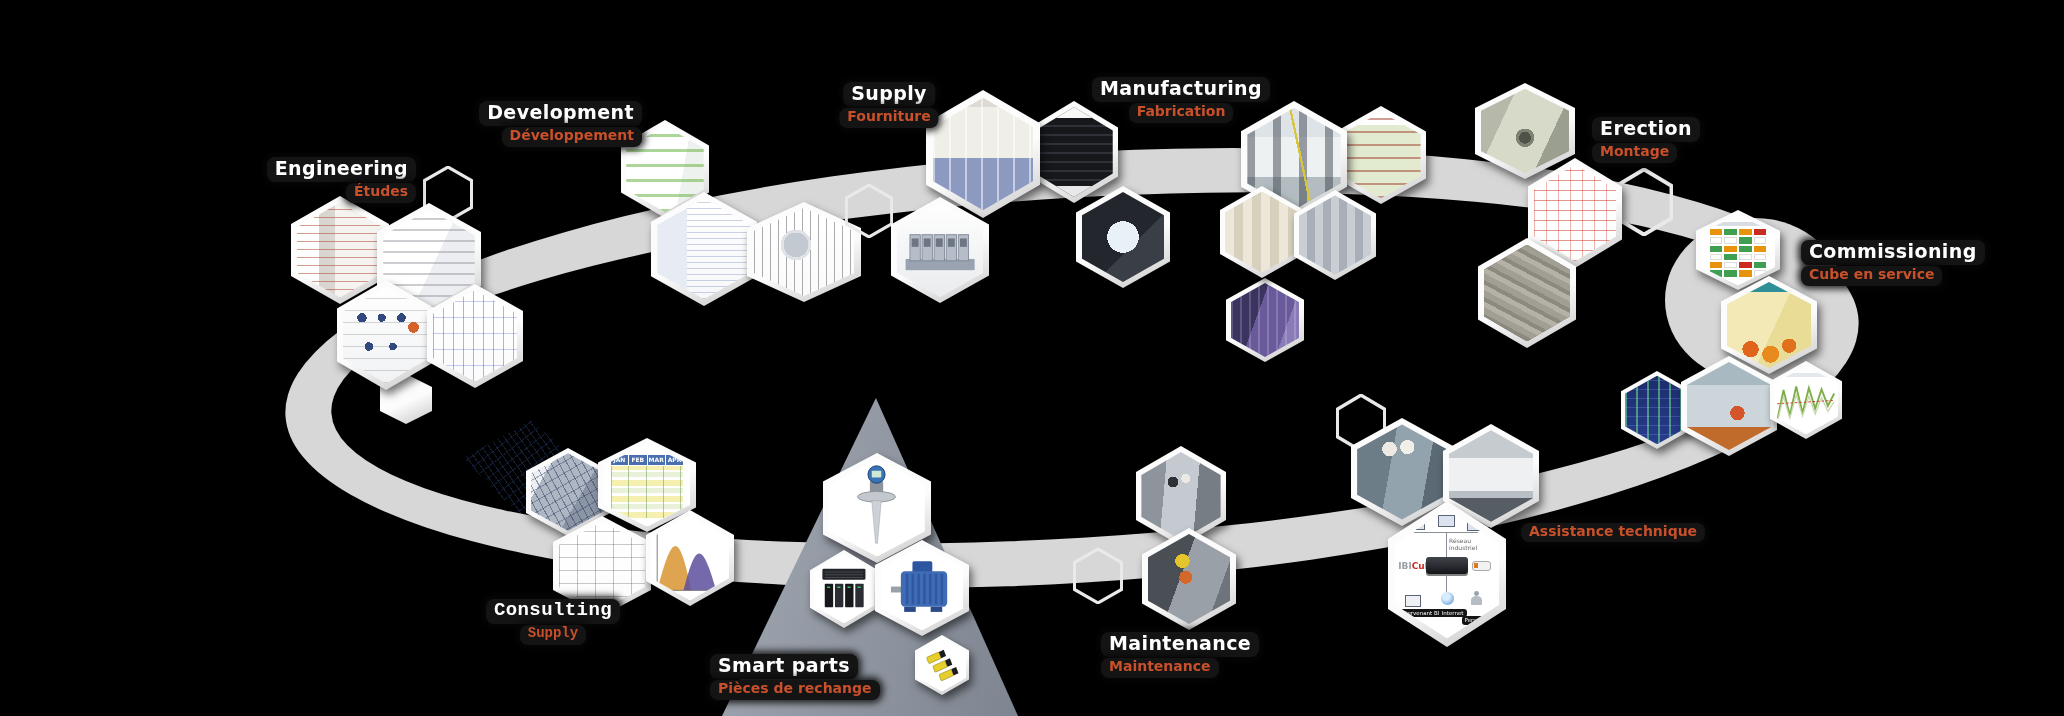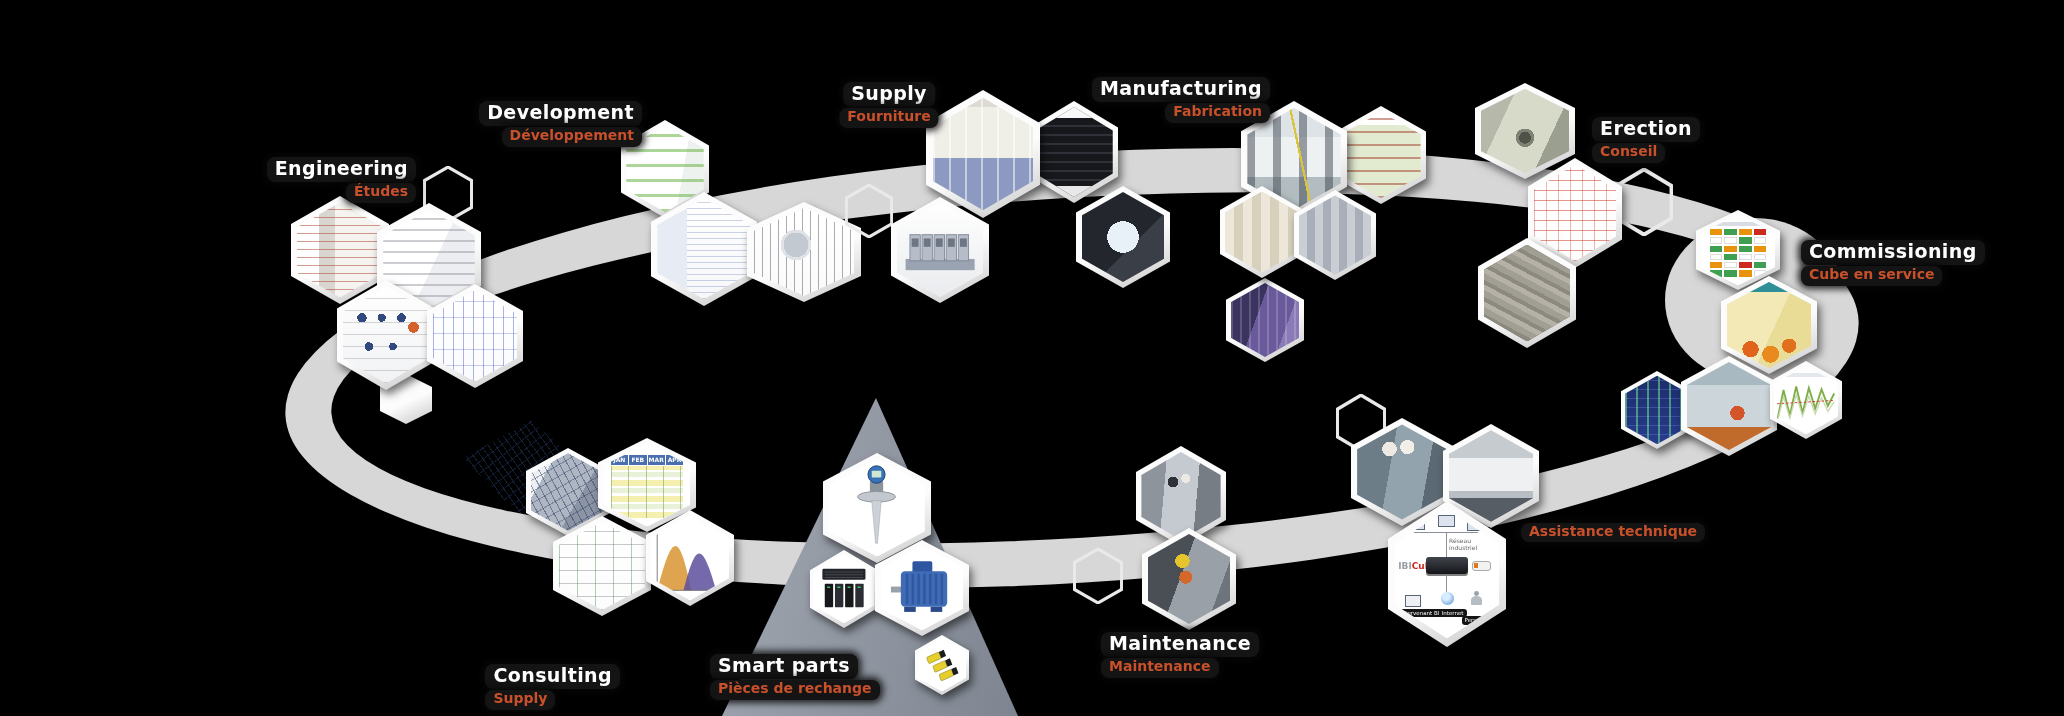--- a/index.html
+++ b/index.html
@@ -138,21 +138,21 @@
         <div class="content hexclip" style="background: linear-gradient(78deg, transparent 0px, transparent 55%, rgb(216, 197, 58) 55%, rgb(216, 197, 58) 57%, transparent 57%), repeating-linear-gradient(90deg, rgba(62, 70, 80, 0.5) 0px, rgba(62, 70, 80, 0.5) 8px, transparent 8px, transparent 26px), linear-gradient(0deg, rgb(179, 189, 193) 0px, rgb(179, 189, 193) 32%, rgb(238, 241, 242) 32%, rgb(238, 241, 242) 72%, rgb(221, 227, 230) 72%);"></div>
       </div>
       <div class="tile" style="left: 1220px; top: 186px; width: 84px; height: 92px;">
         <div class="frame hexclip"></div>
         <div class="content hexclip" style="background: repeating-linear-gradient(90deg, rgb(236, 231, 216) 0px, rgb(236, 231, 216) 9px, rgb(214, 208, 189) 9px, rgb(214, 208, 189) 18px), linear-gradient(rgb(242, 239, 230), rgb(222, 217, 200));"></div>
       </div>
       <div class="tile" style="left: 1294px; top: 190px; width: 82px; height: 90px;">
         <div class="frame hexclip"></div>
         <div class="content hexclip" style="background: repeating-linear-gradient(90deg, rgb(201, 206, 213) 0px, rgb(201, 206, 213) 8px, rgb(169, 175, 185) 8px, rgb(169, 175, 185) 16px), linear-gradient(rgb(224, 227, 232), rgb(180, 186, 196));"></div>
       </div>
-      <div class="stage-label" style="top: 77px; right: 794px; align-items: flex-end; margin-left: 16px;">
+      <div class="stage-label" style="top: 77px; right: 794px; align-items: center; margin-left: 16px;">
         <div class="pill pill-en">Manufacturing</div>
         <div class="pill pill-fr">Fabrication</div>
       </div>
     </div>
     <div class="stage-group">
       <div class="tile" style="left: 1615px; top: 168px; width: 58px; height: 68px; filter: none;">
         <svg class="fill" viewBox="0 0 100 100" preserveAspectRatio="none">
           <polygon points="50,2 97,26 97,74 50,98 3,74 3,26" fill="none" stroke="#e9e9e9" stroke-width="6"></polygon>
         </svg>
       </div>
@@ -163,21 +163,21 @@
       <div class="tile" style="left: 1528px; top: 158px; width: 94px; height: 110px;">
         <div class="frame hexclip"></div>
         <div class="content hexclip" style="background: repeating-linear-gradient(0deg, rgba(205, 45, 30, 0.5) 0px, rgba(205, 45, 30, 0.5) 1px, transparent 1px, transparent 10px), repeating-linear-gradient(90deg, rgba(205, 45, 30, 0.35) 0px, rgba(205, 45, 30, 0.35) 1px, transparent 1px, transparent 12px), linear-gradient(rgb(255, 255, 255), rgb(253, 253, 253));"></div>
       </div>
       <div class="tile" style="left: 1478px; top: 238px; width: 98px; height: 110px;">
         <div class="frame hexclip"></div>
         <div class="content hexclip" style="background: repeating-linear-gradient(28deg, rgb(181, 177, 166) 0px, rgb(181, 177, 166) 5px, rgb(140, 137, 127) 5px, rgb(140, 137, 127) 9px, rgb(161, 158, 147) 9px, rgb(161, 158, 147) 15px), linear-gradient(rgb(110, 107, 98), rgb(86, 83, 73));"></div>
       </div>
       <div class="stage-label" style="top: 117px; left: 1592px; align-items: flex-start;">
         <div class="pill pill-en">Erection</div>
-        <div class="pill pill-fr">Conseil</div>
+        <div class="pill pill-fr">Montage</div>
       </div>
     </div>
     <div class="stage-group">
       <div class="tile" style="left: 1696px; top: 210px; width: 84px; height: 80px;">
         <div class="frame hexclip"></div>
         <div class="content hexclip">
           <div class="abs" style="inset:0;background:#fff"></div>
           <div class="abs" style="left:14%;right:14%;top:10%;height:6%;background:#d8dde4"></div>
           <div class="abs" style="left:12%;right:12%;top:20%;bottom:12%;display:grid;grid-template-columns:repeat(4,1fr);grid-auto-rows:1fr;gap:2px">
             <div style="background:#e8930c;"></div>
@@ -327,21 +327,21 @@
         <div class="content hexclip">
           <div class="abs" style="inset:0;background:#fff"></div>
           <svg class="fill" viewBox="0 0 100 100" preserveAspectRatio="none">
             <path d="M8,88 C28,18 36,18 52,88 Z" fill="#dc9a3c" opacity="0.9"></path>
             <path d="M42,88 C58,30 66,30 84,88 Z" fill="#5d4f9e" opacity="0.85"></path>
             <line x1="5" y1="88" x2="95" y2="88" stroke="#666" stroke-width="1"></line>
             <line x1="8" y1="20" x2="8" y2="88" stroke="#666" stroke-width="1"></line>
           </svg>
         </div>
       </div>
-      <div class="stage-label" style="top: 664px; right: 1444px; align-items: flex-start;">
+      <div class="stage-label" style="top: 599px; right: 1444px; align-items: center; font-family: Liberation Mono, monospace;">
         <div class="pill pill-en">Consulting</div>
         <div class="pill pill-fr">Supply</div>
       </div>
     </div>
     <div class="stage-group">
       <div class="tile" style="left: 823px; top: 453px; width: 108px; height: 110px;">
         <div class="frame hexclip"></div>
         <div class="content hexclip">
           <div class="abs" style="inset:0;background:#fff"></div>
           <svg class="fill" viewBox="0 0 100 100" preserveAspectRatio="none">

